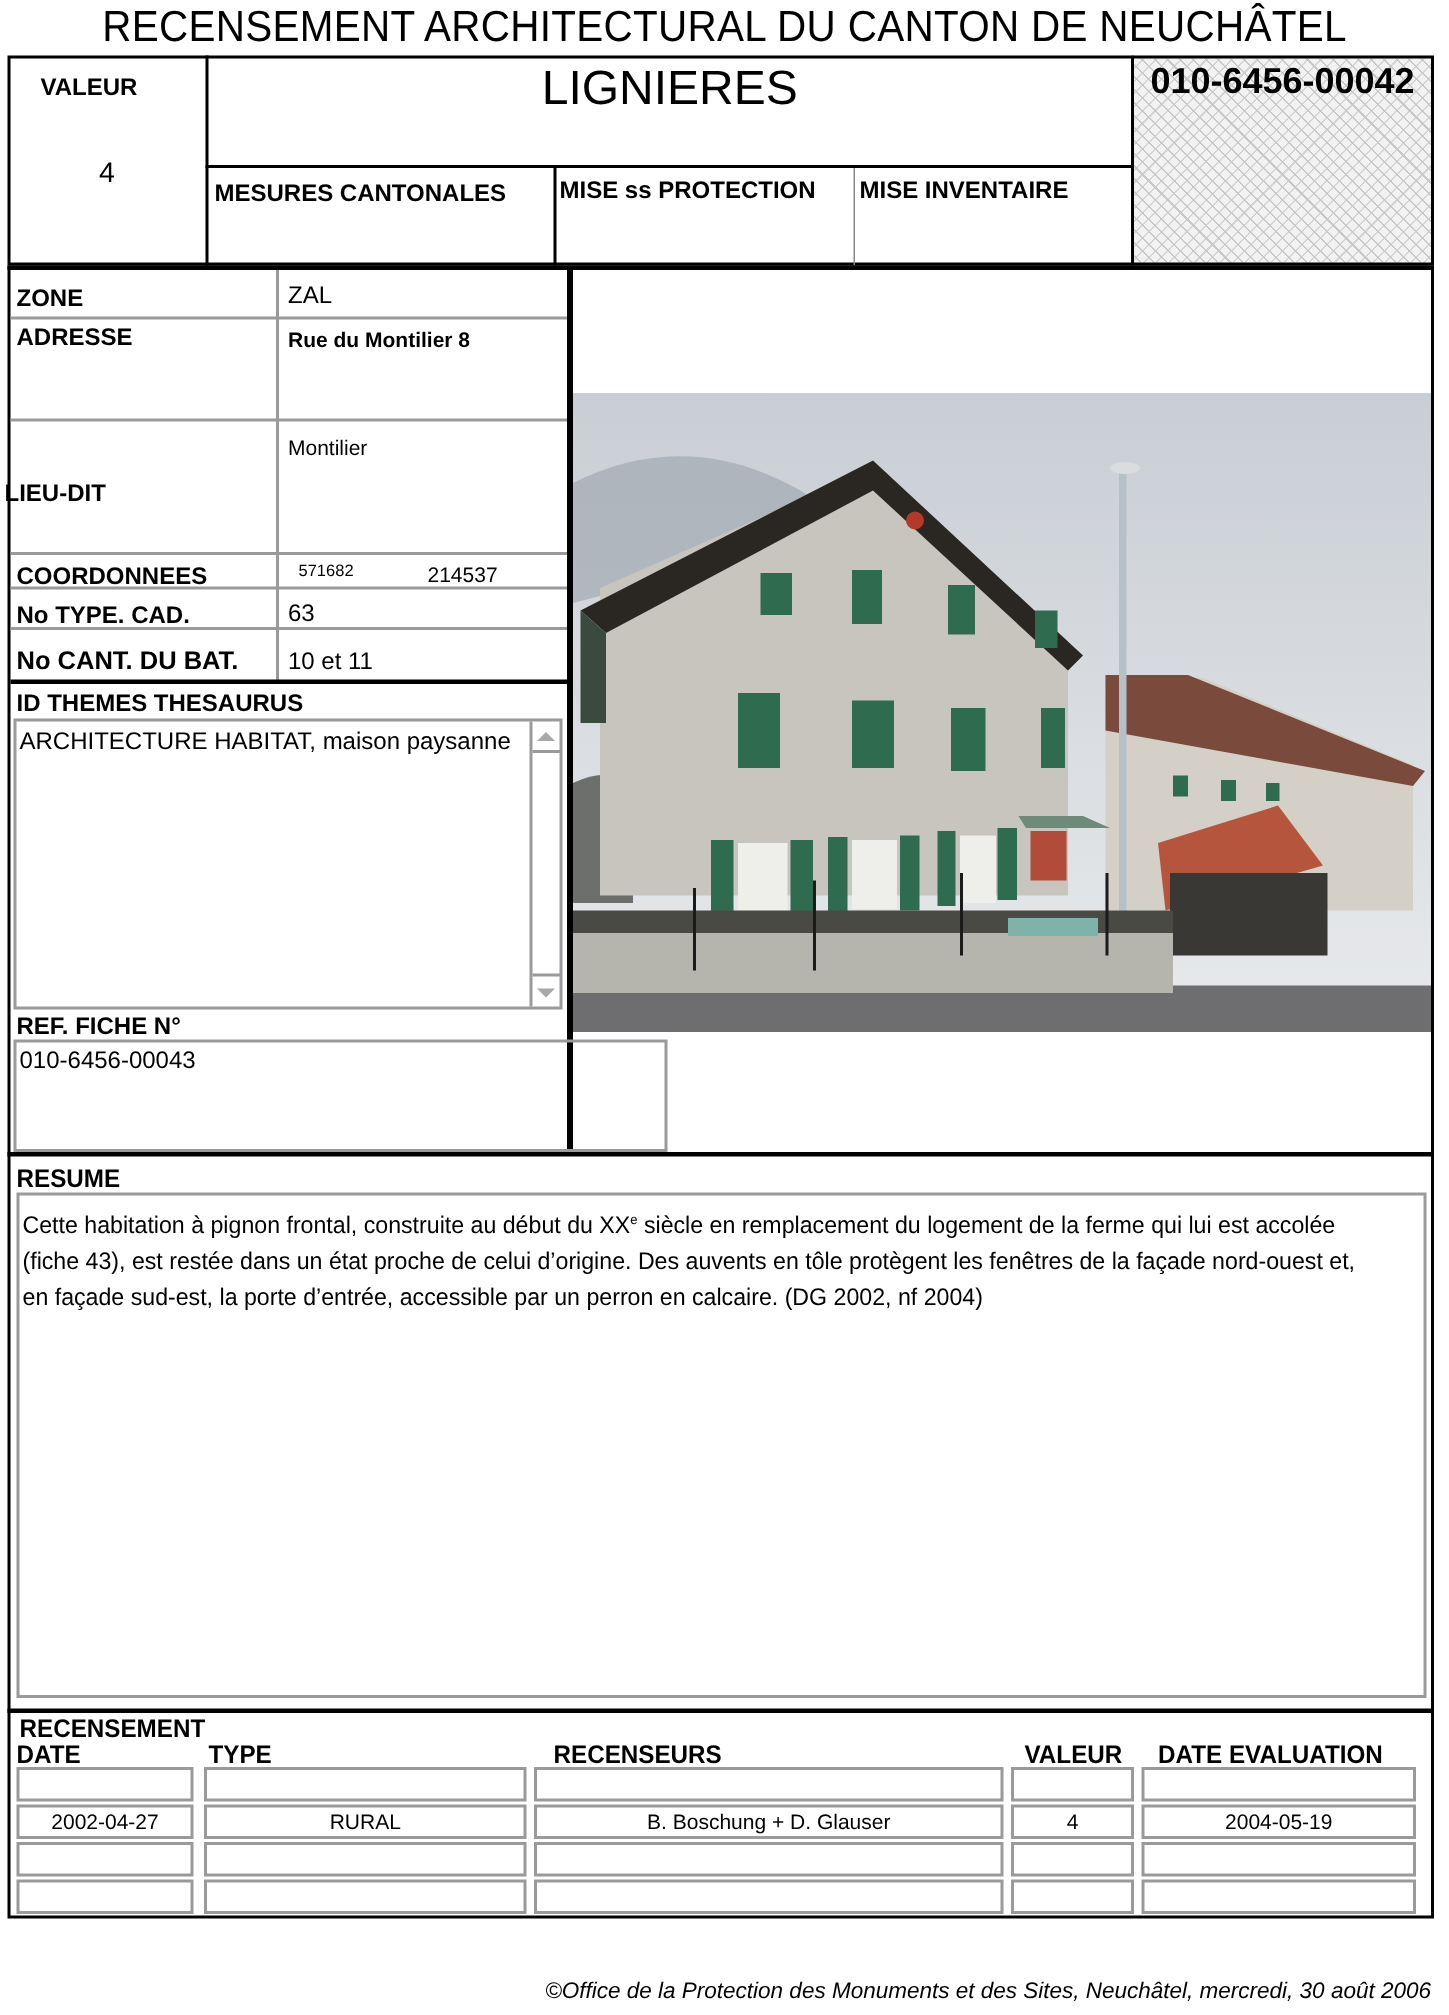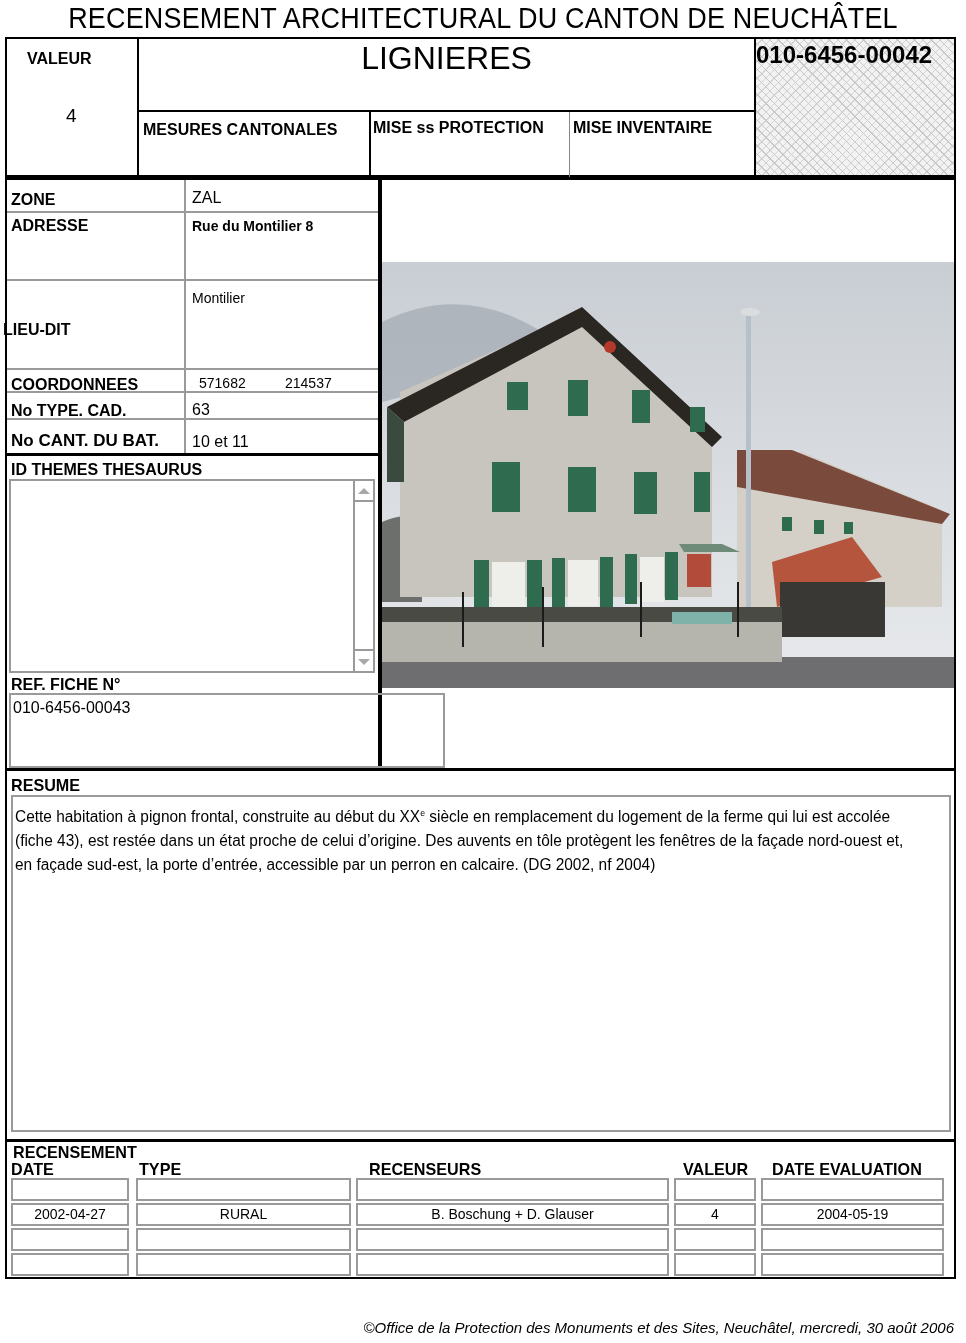--- a/index.html
+++ b/index.html
@@ -38,21 +38,21 @@
 <div class="abs" style="left:569px; top:112px; width:1px; height:65px; background:#888;"></div>
 
 <div class="abs lbl" style="left:27px; top:50px; font-size:16px;">VALEUR</div>
 <div class="abs" style="left:66px; top:105px; font-size:19px;">4</div>
 <div class="abs" style="left:139px; top:40px; width:615px; text-align:center; font-size:32px;">LIGNIERES</div>
 <div class="abs lbl" style="left:143px; top:121px; font-size:16px;">MESURES CANTONALES</div>
 <div class="abs lbl" style="left:373px; top:119px; font-size:16px;">MISE ss PROTECTION</div>
 <div class="abs lbl" style="left:573px; top:119px; font-size:16px;">MISE INVENTAIRE</div>
 
 <div class="abs bk pattern" style="left:754px; top:37px; width:202px; height:140px;"></div>
-<div class="abs" style="left:756px; top:41px; width:198px; text-align:left; font-weight:bold; font-size:24px;">010-6456-00042</div>
+<div class="abs" style="left:756px; top:41px; width:198px; text-align:center; font-weight:bold; font-size:24px;">010-6456-00042</div>
 
 <div class="abs bk" style="left:5px; top:177px; width:951px; height:1102px;"></div>
 <div class="abs hline" style="left:5px; top:177px; width:951px; height:3px;"></div>
 
 <div class="abs" style="left:378px; top:178px; width:4px; height:592px; background:#000;"></div>
 
 <div class="abs gvline" style="left:184px; top:180px; height:275px;"></div>
 
 <div class="abs ghline" style="left:7px; top:211px; width:371px;"></div>
 <div class="abs ghline" style="left:7px; top:279px; width:371px;"></div>
@@ -65,34 +65,35 @@
 <div class="abs val" style="left:192px; top:189px; font-size:16px;">ZAL</div>
 
 <div class="abs lbl" style="left:11px; top:217px;">ADRESSE</div>
 <div class="abs val" style="left:192px; top:218px; font-size:14px;font-weight:bold;">Rue du Montilier 8</div>
 
 <div class="abs lbl" style="left:3px; top:289px;margin-top:32px;">LIEU-DIT</div>
 <div class="abs val" style="left:192px; top:290px; font-size:14px;">Montilier</div>
 
 <div class="abs" style="left:7px; top:370px; width:371px; height:21px; overflow:hidden;">
   <div class="abs lbl" style="left:4px; top:6px;">COORDONNEES</div>
-  <div class="abs val" style="left:192px; top:5px; font-size:14px;">571682</div>
+  <div class="abs val" style="left:192px; top:5px; font-size:11px;">571682</div>
   <div class="abs val" style="left:278px; top:5px; font-size:14px;">214537</div>
 </div>
 <div class="abs" style="left:7px; top:393px; width:371px; height:25px; overflow:hidden;">
   <div class="abs lbl" style="left:4px; top:9px;">No TYPE. CAD.</div>
   <div class="abs val" style="left:185px; top:8px; font-size:16px;">63</div>
 </div>
 <div class="abs" style="left:7px; top:420px; width:371px; height:33px; overflow:hidden;">
   <div class="abs lbl" style="left:4px; top:11px; font-size:17px;">No CANT. DU BAT.</div>
   <div class="abs val" style="left:185px; top:13px; font-size:16px;">10 et 11</div>
 </div>
 
 <div class="abs lbl" style="left:11px; top:461px;">ID THEMES THESAURUS</div>
 <div class="abs gray" style="left:9px; top:479px; width:366px; height:194px;">
+  <div class="abs" style="left:2px; top:2px; width:330px; font-size:16px; line-height:23px;">ARCHITECTURE HABITAT, maison paysanne</div>
   <div class="abs" style="left:342px; top:0px; width:21px; height:190px; border-left:2px solid #9a9a9a;">
     <div class="abs" style="left:0; top:0; width:19px; height:21px; border-bottom:2px solid #9a9a9a;">
       <div class="abs scroll-arrow" style="left:3px; top:7px; border-bottom:6px solid #a8a8a8;"></div>
     </div>
     <div class="abs" style="left:0; top:168px; width:19px; height:22px; border-top:2px solid #9a9a9a;">
       <div class="abs scroll-arrow" style="left:3px; top:8px; border-top:6px solid #a8a8a8;"></div>
     </div>
   </div>
 </div>
 

